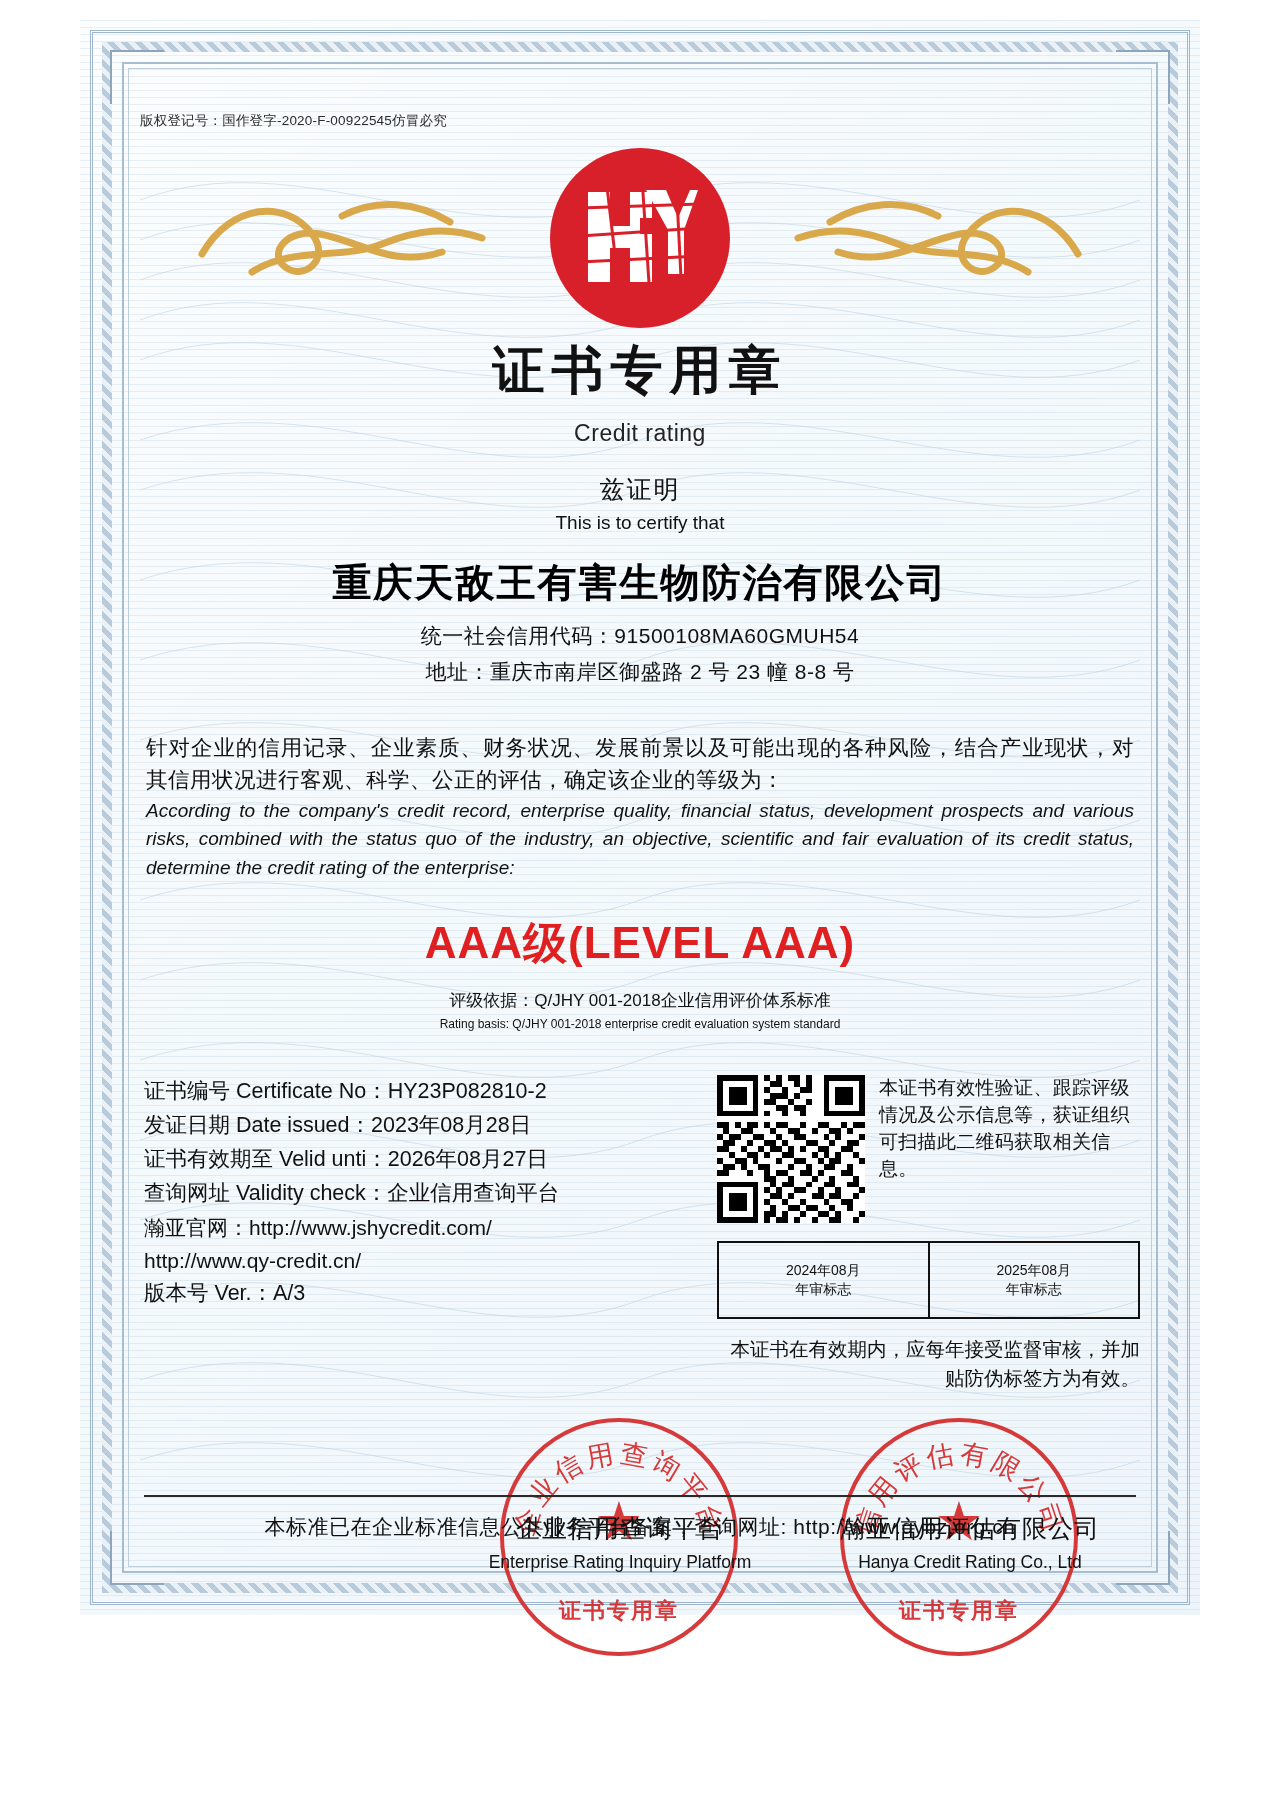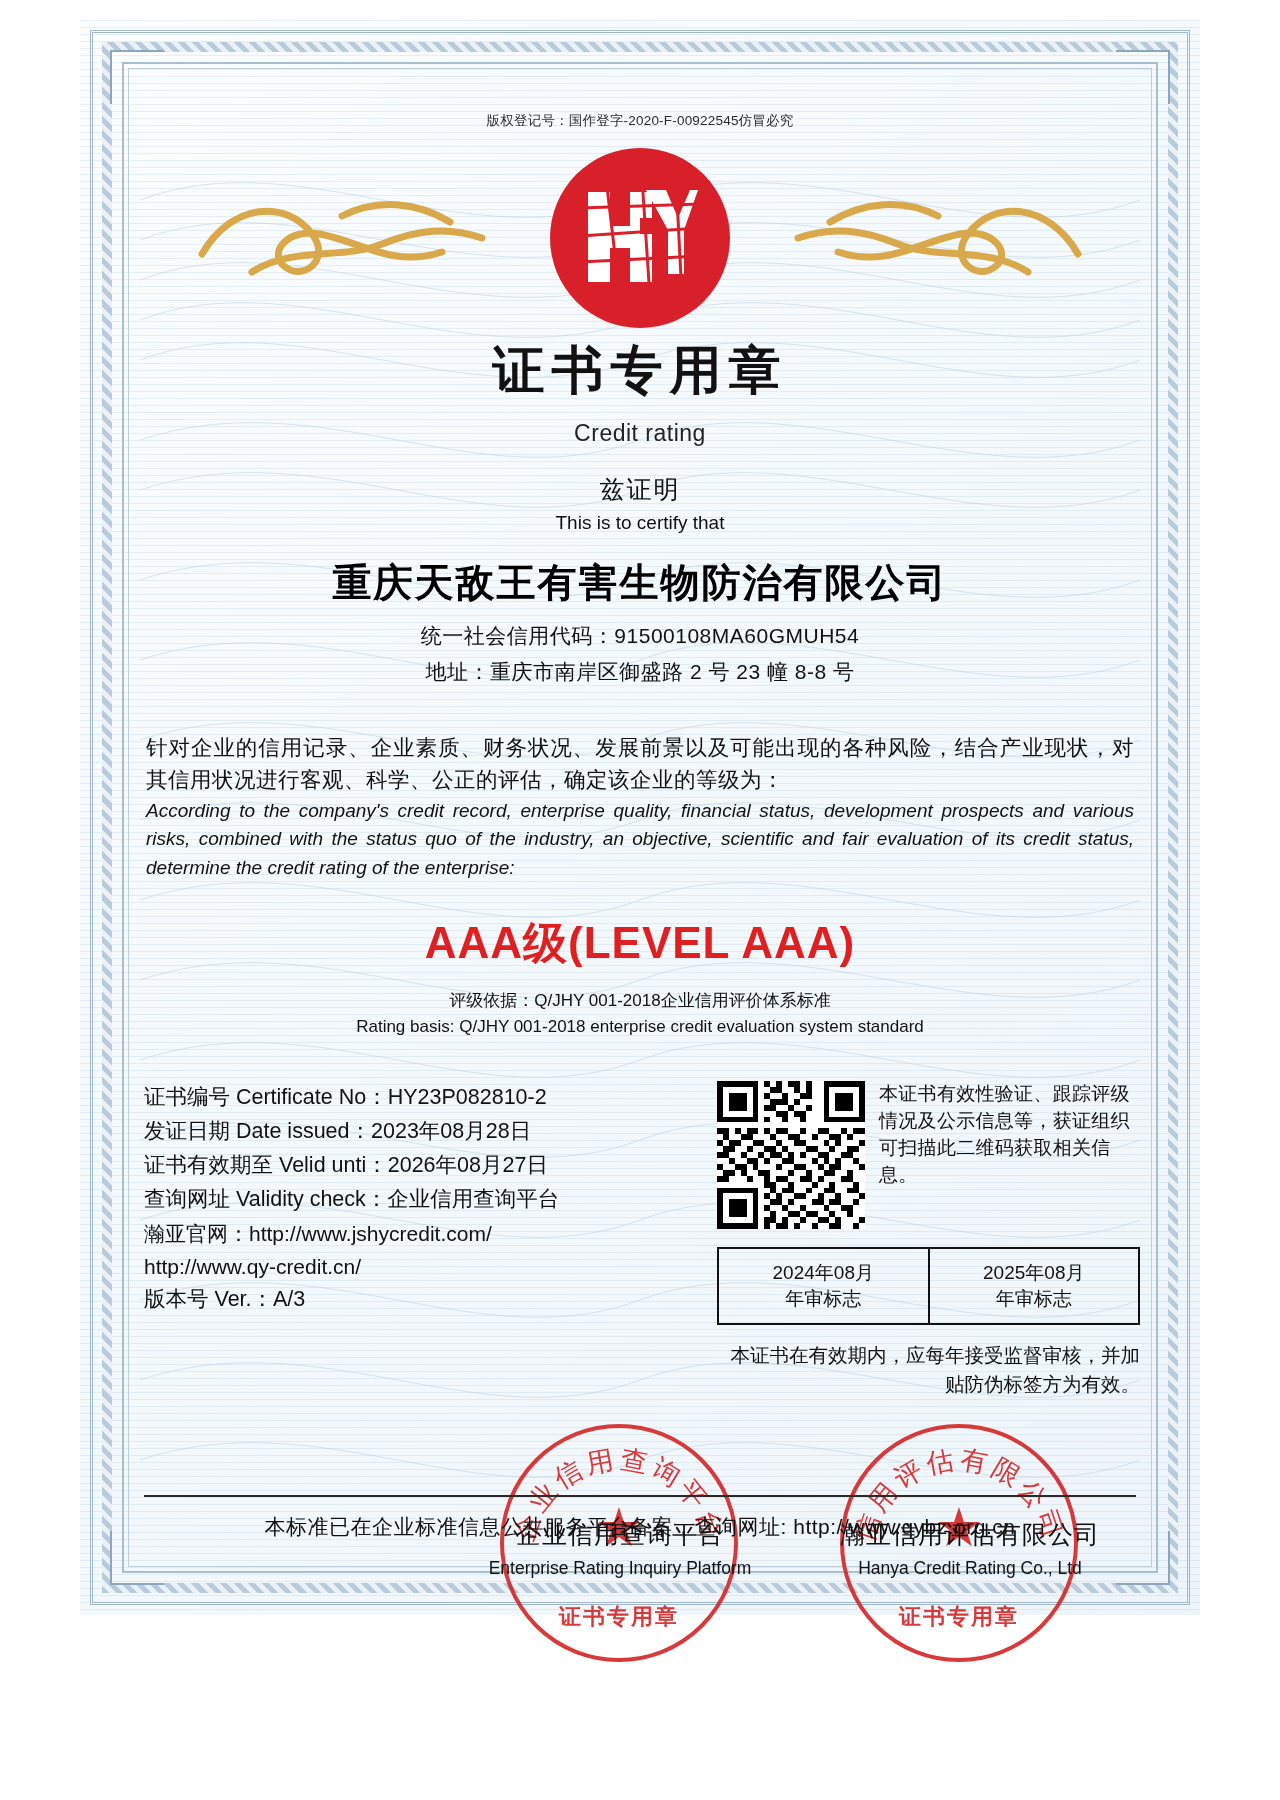--- a/index.html
+++ b/index.html
@@ -76,21 +76,21 @@
   .corner.bl { left: 30px; bottom: 30px; border-right: none; border-top: none; }
   .corner.br { right: 30px; bottom: 30px; border-left: none; border-top: none; }
 
   
   .content {
     position: absolute;
     left: 60px; top: 56px; right: 60px; bottom: 56px;
   }
 
   .copyright-line {
-    text-align: center;
+    text-align: left;
     font-size: 13.5px;
     color: #2b2b2b;
     letter-spacing: 0.2px;
     margin-top: 36px;
   }
 
   .logo-row {
     position: relative;
     height: 190px;
     margin-top: 8px;
@@ -198,21 +198,21 @@
     letter-spacing: 1px;
   }
   .basis-cn {
     text-align: center;
     font-size: 17px;
     color: #111;
     margin-top: 16px;
   }
   .basis-en {
     text-align: center;
-    font-size: 17px;
+    font-size: 12px;
     color: #111;
     margin-top: 5px;
   }
 
   
   .lower {
     display: flex;
     margin-top: 44px;
   }
   .lower-left {
@@ -259,21 +259,21 @@
     margin-top: 18px;
     border: 2px solid #111;
     height: 74px;
   }
   .audit-cell {
     flex: 1;
     display: flex;
     flex-direction: column;
     align-items: center;
     justify-content: center;
-    font-size: 19px;
+    font-size: 14px;
     color: #111;
     line-height: 1.35;
   }
   .audit-cell + .audit-cell { border-left: 2px solid #111; }
   .audit-note {
     margin-top: 16px;
     font-size: 19.5px;
     color: #111;
     line-height: 1.5;
     text-align: right;

